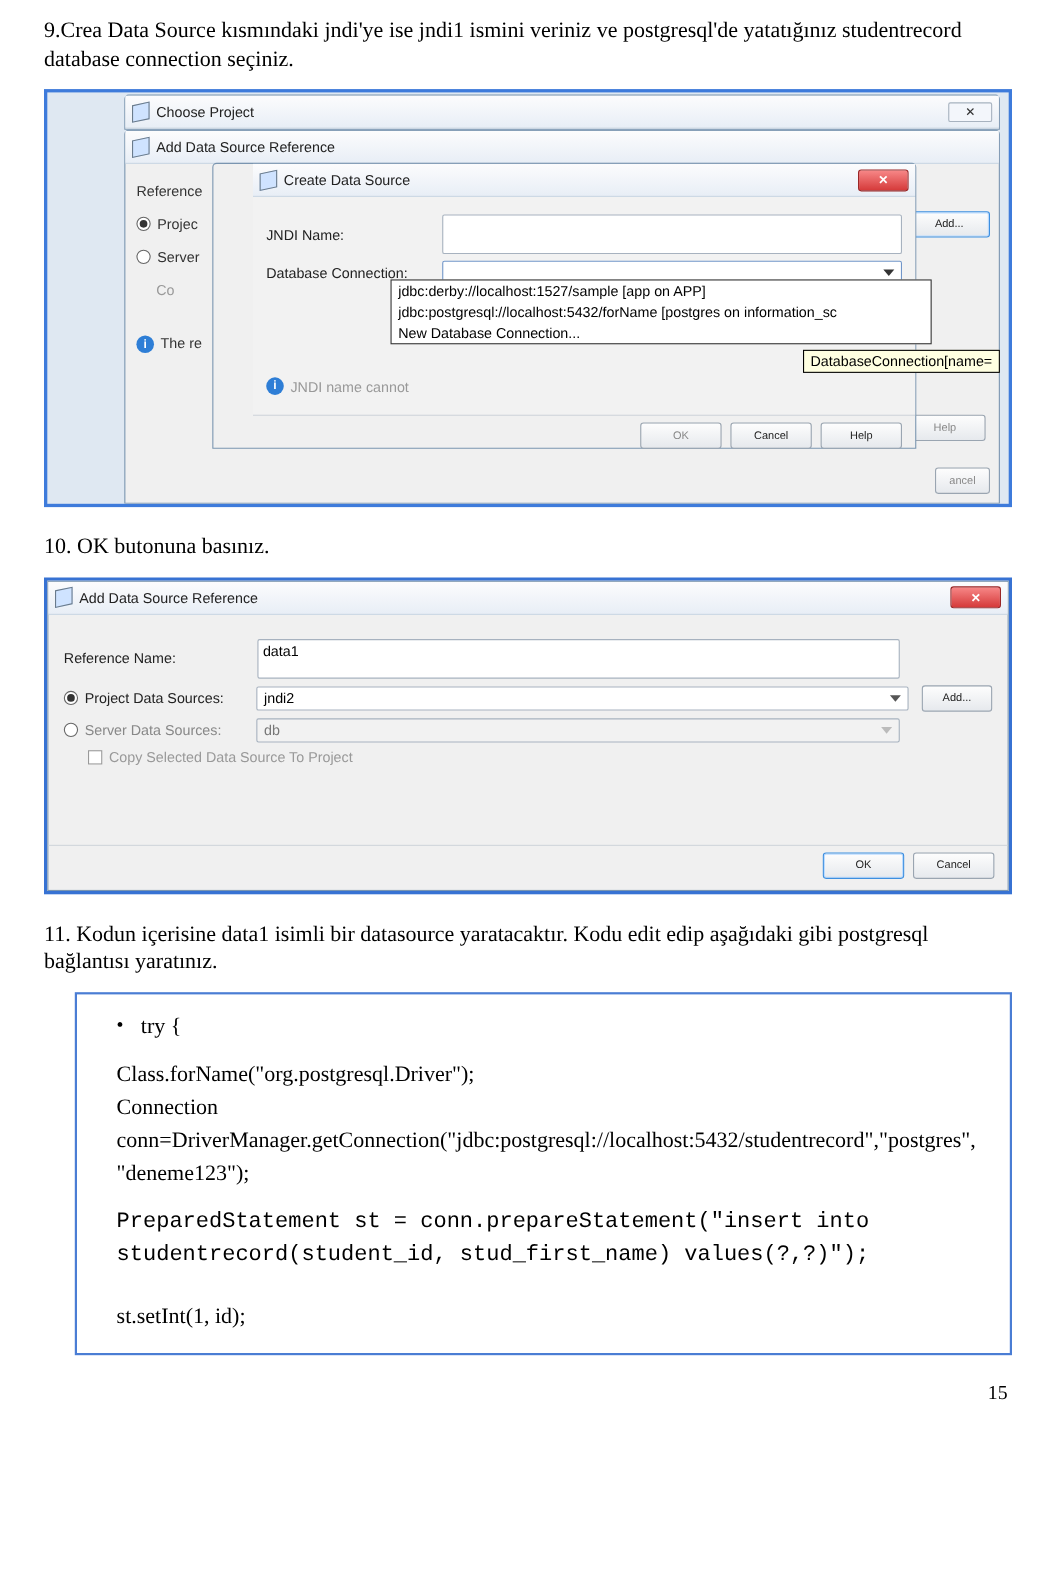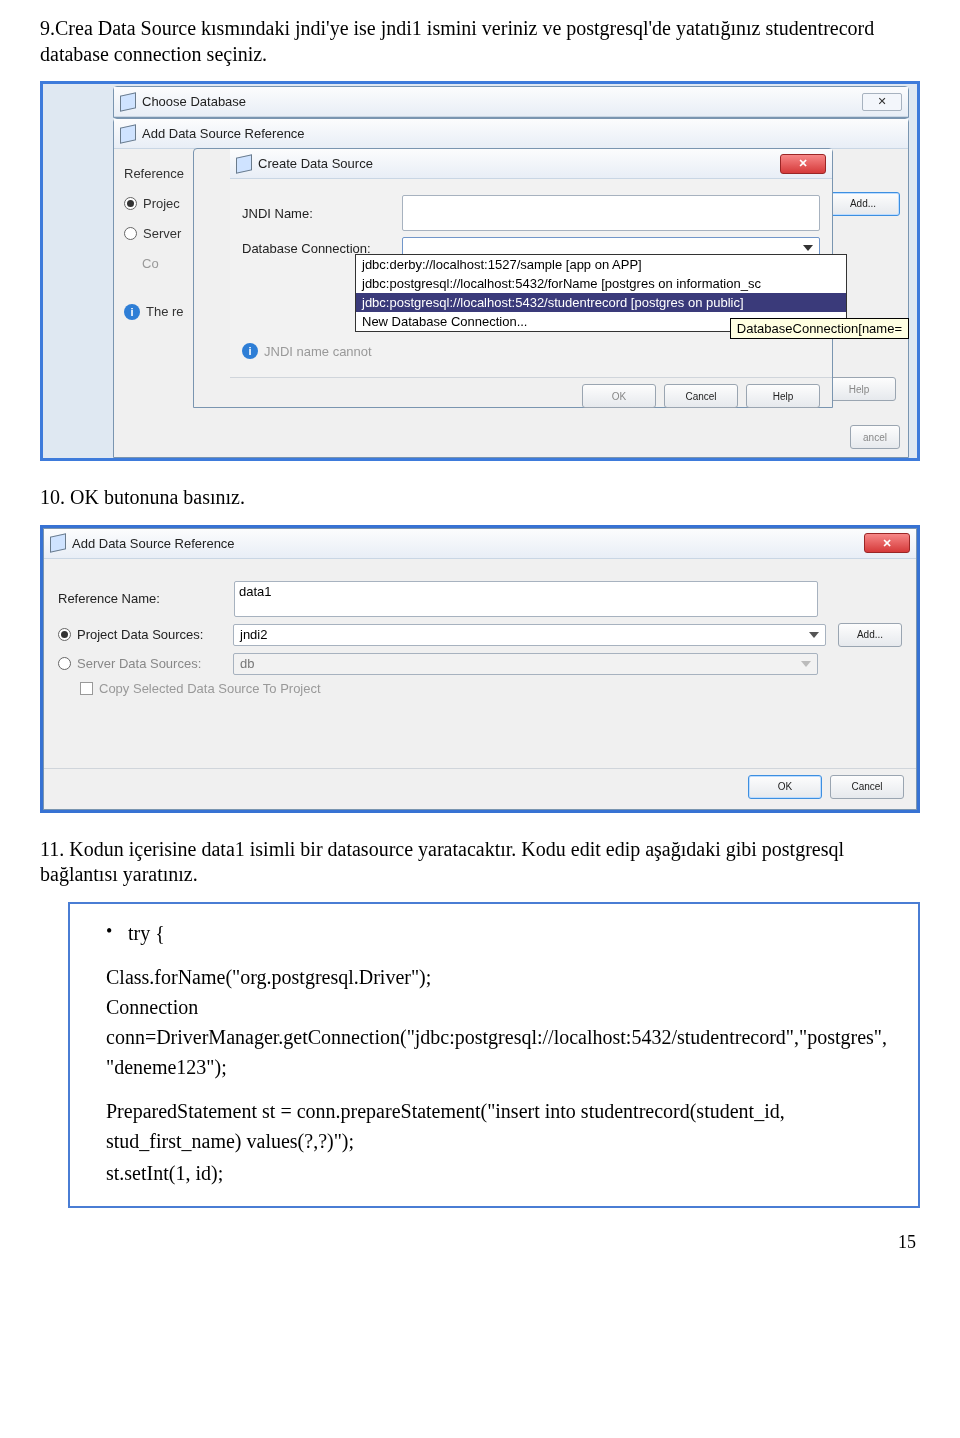--- a/index.html
+++ b/index.html
@@ -131,21 +131,21 @@
 </head>
 <body>
 
 <p>9.Crea Data Source kısmındaki jndi'ye ise jndi1 ismini veriniz ve postgresql'de yatatığınız studentrecord database connection seçiniz.</p>
 
 <div class="shot1 sans">
 
   <div class="bg-win win-frame choose-db">
     <div class="win-titlebar">
       <span class="cube-icon"></span>
-      <span class="ttl">Choose Database</span>
+      <span class="ttl">Choose Project</span>
       <div class="close-plain">
           <span>✕</span>
         </div>
     </div>
   </div>
 
   <div class="bg-win win-frame add-dsr1">
     <div class="win-titlebar">
       <span class="cube-icon"></span>
       <span class="ttl">Add Data Source Reference</span>
@@ -204,21 +204,20 @@
     <div class="btnrow" style="border-top:1px solid #d0d5db;">
       <div class="btn dis">OK</div>
       <div class="btn">Cancel</div>
       <div class="btn">Help</div>
     </div>
   </div>
 
   <div class="dropdown-list">
     <div>jdbc:derby://localhost:1527/sample [app on APP]</div>
     <div>jdbc:postgresql://localhost:5432/forName [postgres on information_sc</div>
-    <div class="sel-item">jdbc:postgresql://localhost:5432/studentrecord [postgres on public]</div>
     <div>New Database Connection...</div>
   </div>
 
   <div class="tooltip-box">DatabaseConnection[name=</div>
 </div>
 
 <p>10. OK butonuna basınız.</p>
 
 <div class="shot2 sans">
   <div class="win-frame" style="border-radius:0;">
@@ -269,17 +268,17 @@
   </div>
 </div>
 
 <p>11. Kodun içerisine data1 isimli bir datasource yaratacaktır. Kodu edit edip aşağıdaki gibi postgresql bağlantısı yaratınız.</p>
 
 <div class="codebox">
   <div class="bullet-line" style="margin-left:22px;margin-bottom:14px;">try {</div>
   <div>Class.forName("org.postgresql.Driver");</div>
   <div>Connection</div>
   <div style="margin-bottom:14px;">conn=DriverManager.getConnection("jdbc:postgresql://localhost:5432/studentrecord","postgres", "deneme123");</div>
-  <div style="margin-bottom:2px;">PreparedStatement st = conn.prepareStatement("insert into studentrecord(student_id, stud_first_name) values(?,?)");</div>
+  <div style="margin-bottom:26px;font-family:Liberation Mono, monospace;">PreparedStatement st = conn.prepareStatement("insert into studentrecord(student_id, stud_first_name) values(?,?)");</div>
   <div>st.setInt(1, id);</div>
 </div>
 
 <div class="page-num">15</div>
 
 </body></html>

